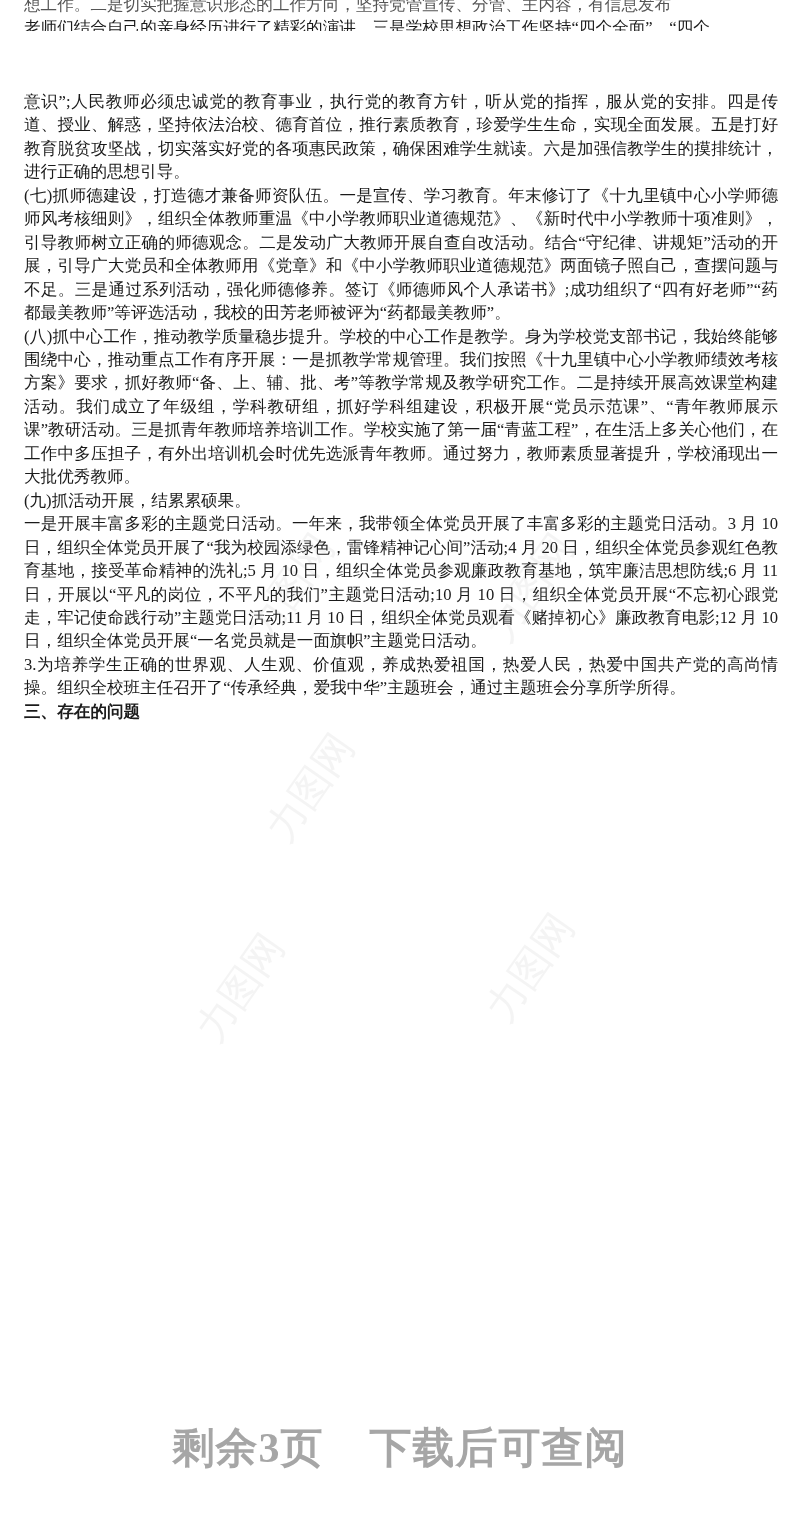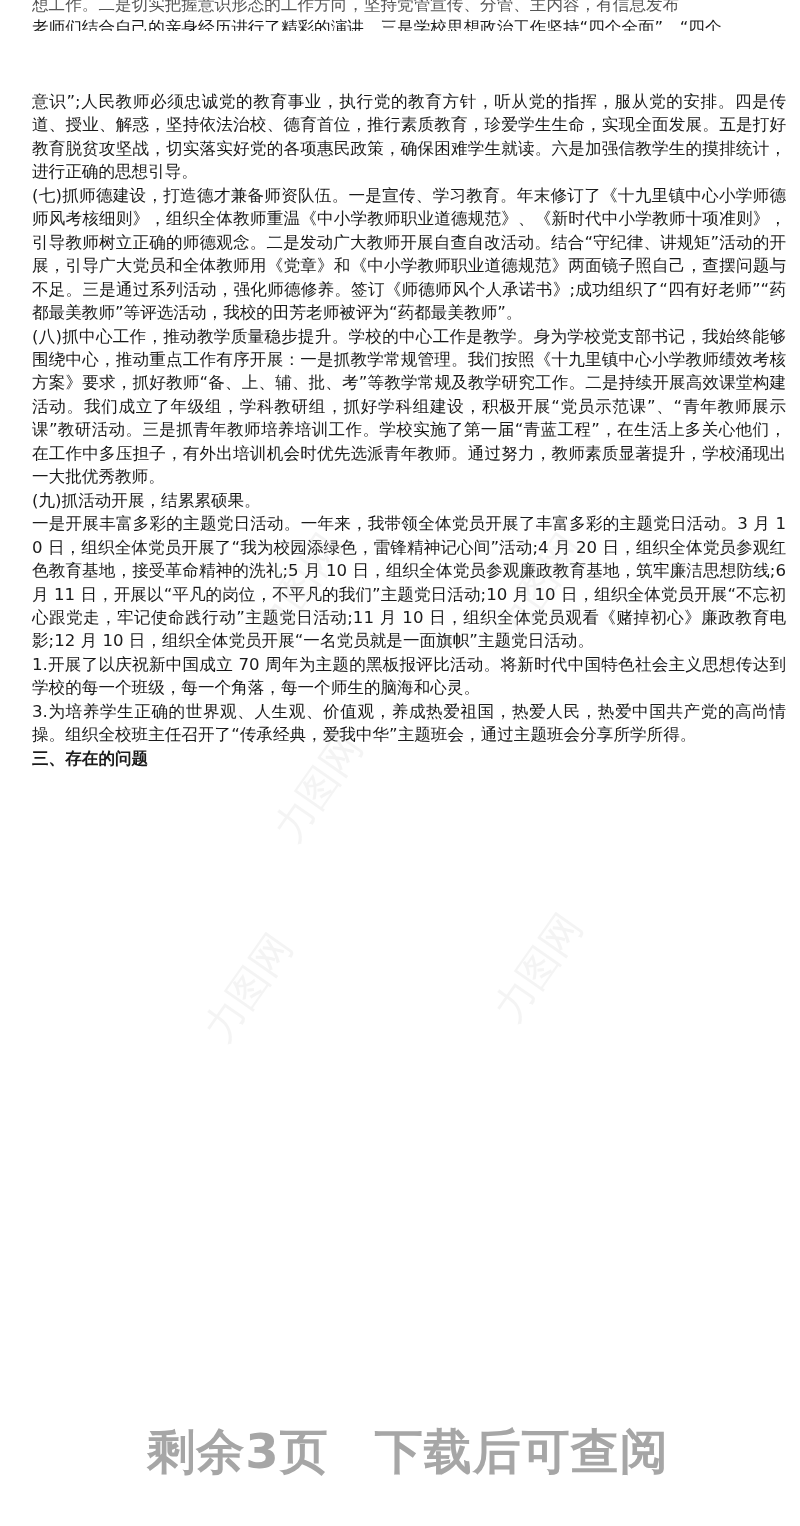--- a/index.html
+++ b/index.html
@@ -1,48 +1,47 @@
 <!DOCTYPE html>
 <html><head>
 <meta charset="utf-8">
 <style>
   html, body { margin:0; padding:0; background:#ffffff; }
   body { width:800px; height:1526px; position:relative; overflow:hidden;
          font-family:"DejaVu Sans", "Liberation Sans", sans-serif; color:#1a1a1a; }
-  .page { position:absolute; left:8px; top:0; width:692px; height:1526px; }
+  .page { position:absolute; left:0; top:0; width:692px; height:1526px;font-family:Liberation Serif, serif; }
   .block { position:absolute; left:24px; width:754px; font-size:16.6px; line-height:23.45px;
            text-align:justify; text-justify:inter-ideograph; word-break:break-all; }
   .block p { margin:0; }
   .clipped-top { top:-7px; height:38px; overflow:hidden; }
   .main { top:90px; }
   .heading { font-weight:bold; }
   .watermark { position:absolute; color:rgba(150,150,150,0.10); font-size:40px; transform:rotate(-55deg);
                pointer-events:none; white-space:nowrap; }
   .more { position:absolute; left:0; top:1420px; width:800px; text-align:center;
-          font-size:48px; font-weight:bold; color:#a6a6a6; letter-spacing:1px; }
+          font-size:42px; font-weight:bold; color:#a6a6a6; letter-spacing:1px; }
   .more span { display:inline-block; }
   .more .gap { width:46px; }
 </style>
 </head>
 <body>
 
 <div class="page">
 
   <div class="block clipped-top">
     <p style="color:#555">想工作。二是切实把握意识形态的工作方向，坚持党管宣传、分管、主内容，有信息发布</p>
     <p>老师们结合自己的亲身经历进行了精彩的演讲。三是学校思想政治工作坚持“四个全面”、“四个</p>
   </div>
 
   <div class="block main">
     <p>意识”;人民教师必须忠诚党的教育事业，执行党的教育方针，听从党的指挥，服从党的安排。四是传道、授业、解惑，坚持依法治校、德育首位，推行素质教育，珍爱学生生命，实现全面发展。五是打好教育脱贫攻坚战，切实落实好党的各项惠民政策，确保困难学生就读。六是加强信教学生的摸排统计，进行正确的思想引导。</p>
     <p>(七)抓师德建设，打造德才兼备师资队伍。一是宣传、学习教育。年末修订了《十九里镇中心小学师德师风考核细则》，组织全体教师重温《中小学教师职业道德规范》、《新时代中小学教师十项准则》，引导教师树立正确的师德观念。二是发动广大教师开展自查自改活动。结合“守纪律、讲规矩”活动的开展，引导广大党员和全体教师用《党章》和《中小学教师职业道德规范》两面镜子照自己，查摆问题与不足。三是通过系列活动，强化师德修养。签订《师德师风个人承诺书》;成功组织了“四有好老师”“药都最美教师”等评选活动，我校的田芳老师被评为“药都最美教师”。</p>
     <p>(八)抓中心工作，推动教学质量稳步提升。学校的中心工作是教学。身为学校党支部书记，我始终能够围绕中心，推动重点工作有序开展：一是抓教学常规管理。我们按照《十九里镇中心小学教师绩效考核方案》要求，抓好教师“备、上、辅、批、考”等教学常规及教学研究工作。二是持续开展高效课堂构建活动。我们成立了年级组，学科教研组，抓好学科组建设，积极开展“党员示范课”、“青年教师展示课”教研活动。三是抓青年教师培养培训工作。学校实施了第一届“青蓝工程”，在生活上多关心他们，在工作中多压担子，有外出培训机会时优先选派青年教师。通过努力，教师素质显著提升，学校涌现出一大批优秀教师。</p>
     <p>(九)抓活动开展，结累累硕果。</p>
     <p>一是开展丰富多彩的主题党日活动。一年来，我带领全体党员开展了丰富多彩的主题党日活动。3 月 10 日，组织全体党员开展了“我为校园添绿色，雷锋精神记心间”活动;4 月 20 日，组织全体党员参观红色教育基地，接受革命精神的洗礼;5 月 10 日，组织全体党员参观廉政教育基地，筑牢廉洁思想防线;6 月 11 日，开展以“平凡的岗位，不平凡的我们”主题党日活动;10 月 10 日，组织全体党员开展“不忘初心跟党走，牢记使命践行动”主题党日活动;11 月 10 日，组织全体党员观看《赌掉初心》廉政教育电影;12 月 10 日，组织全体党员开展“一名党员就是一面旗帜”主题党日活动。</p>
-    <p>1.开展了以庆祝新中国成立 70 周年为主题的黑板报评比活动。将新时代中国特色社会主义思想传达到学校的每一个班级，每一个角落，每一个师生的脑海和心灵。</p>
     <p>3.为培养学生正确的世界观、人生观、价值观，养成热爱祖国，热爱人民，热爱中国共产党的高尚情操。组织全校班主任召开了“传承经典，爱我中华”主题班会，通过主题班会分享所学所得。</p>
     <p class="heading">三、存在的问题</p>
   </div>
 
   <div class="watermark" style="left:230px; top:560px;">力图网</div>
   <div class="watermark" style="left:470px; top:560px;">力图网</div>
   <div class="watermark" style="left:250px; top:760px;">力图网</div>
   <div class="watermark" style="left:470px; top:940px;">力图网</div>
   <div class="watermark" style="left:180px; top:960px;">力图网</div>
 

